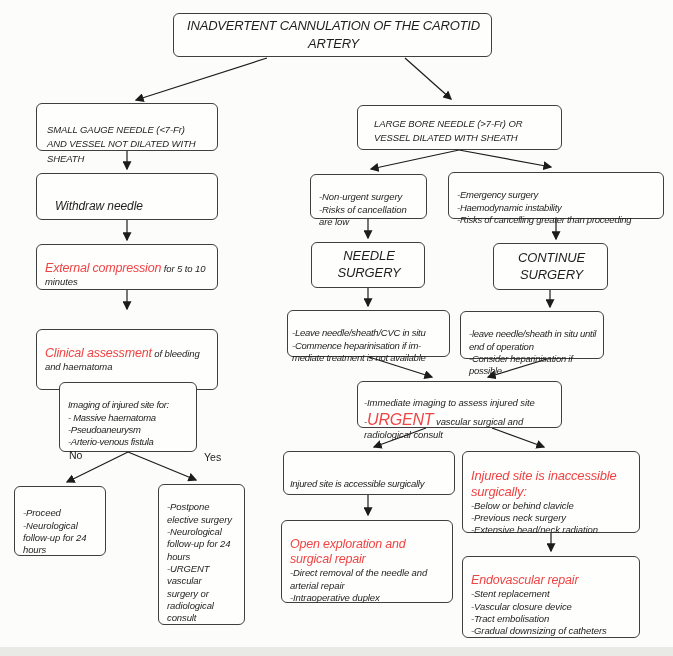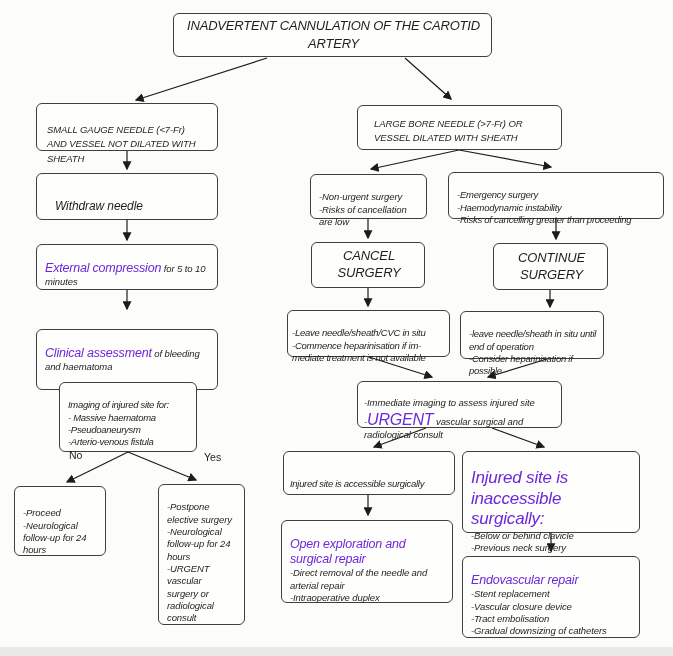--- a/index.html
+++ b/index.html
@@ -6,21 +6,21 @@
   #stage{
     position:relative;width:673px;height:656px;overflow:hidden;
     background:#fcfcfa;font-family:"Liberation Sans",sans-serif;color:#1e1e1e;
   }
   .box{
     position:absolute;background:#fefefd;border:1.5px solid #3f3f3f;border-radius:6px;
     box-sizing:border-box;padding:4px 6px 4px 8px;white-space:pre-line;
     font-size:9.5px;line-height:1.3;letter-spacing:-0.1px;font-style:italic;
   }
   .box .rest{font-size:9.5px;letter-spacing:-0.1px;}
-  .box .lead{font-size:12.5px;line-height:1.2;letter-spacing:-0.2px;color:#6d28d9;}
+  .box .lead{font-size:12.5px;line-height:1.2;letter-spacing:-0.2px;color:#ef4444;}
   .caps{font-size:10px;line-height:1.45;letter-spacing:-0.1px;}
   .vcenter{display:flex;align-items:flex-end;}
   .hcenter{display:flex;align-items:center;justify-content:center;text-align:center;}
 
   .b-title{left:173px;top:13px;width:319px;height:44px;font-size:13px;line-height:1.35;letter-spacing:-0.2px;}
   .b-small-gauge{left:36px;top:103px;width:182px;height:48px;padding-left:10px;}
   .b-withdraw{left:36px;top:173px;width:182px;height:47px;padding-left:18px;font-size:12px;}
   .b-compression{left:36px;top:244px;width:182px;height:46px;}
   .b-clinical{left:36px;top:329px;width:182px;height:61px;}
   .b-imaging{left:59px;top:382px;width:138px;height:70px;letter-spacing:-0.3px;}
@@ -30,21 +30,21 @@
   .b-non-urgent{left:310px;top:174px;width:117px;height:45px;}
   .b-emergency{left:448px;top:172px;width:216px;height:47px;letter-spacing:-0.25px;}
   .b-cancel{left:311px;top:242px;width:114px;height:46px;font-size:13px;}
   .b-continue{left:493px;top:243px;width:115px;height:47px;font-size:13px;line-height:1.3;}
   .b-leave-cvc{left:287px;top:310px;width:163px;height:47px;padding:4px 2px 4px 4px;letter-spacing:-0.25px;}
   .b-leave-situ{left:460px;top:311px;width:144px;height:48px;letter-spacing:-0.25px;}
   .b-immediate{left:357px;top:381px;width:205px;height:47px;padding:3px 2px 3px 6px;letter-spacing:-0.25px;}
   .b-immediate .lead{font-size:16px;text-align:right;}
   .b-accessible{left:283px;top:451px;width:172px;height:44px;padding-left:6px;letter-spacing:-0.3px;}
   .b-inaccessible{left:462px;top:451px;width:178px;height:82px;}
-  .b-inaccessible .lead{font-size:17px;}
+  .b-inaccessible .lead{font-size:13px;}
   .b-open-repair{left:281px;top:520px;width:172px;height:83px;letter-spacing:-0.25px;}
   .b-endovascular{left:462px;top:556px;width:178px;height:82px;}
 
   .branch-label{position:absolute;font-size:10.5px;color:#1e1e1e;}
   .lbl-no{left:22px;top:449px;margin-left:47px;}
   .lbl-yes{left:204px;top:451px;}
 
   svg.wires{position:absolute;left:0;top:0;width:673px;height:656px;pointer-events:none;}
   .wire{stroke:#1c1c1c;stroke-width:1.2;fill:none;}
 
@@ -146,21 +146,21 @@
 are low</span>
   </div>
 
   <div class="box b-emergency">
     <span>-Emergency surgery
 -Haemodynamic instability
 -Risks of cancelling greater than proceeding</span>
   </div>
 
   <div class="box b-cancel hcenter">
-    <span>CANCEL SURGERY</span>
+    <span>NEEDLE SURGERY</span>
   </div>
 
   <div class="box b-continue hcenter">
     <span>CONTINUE
 SURGERY</span>
   </div>
 
   <div class="box b-leave-cvc">
     <span>-Leave needle/sheath/CVC in situ
 -Commence heparinisation if im-

